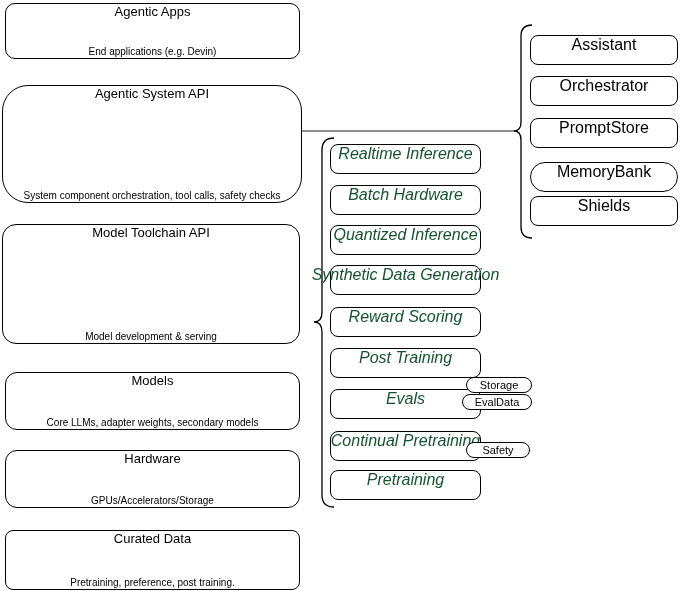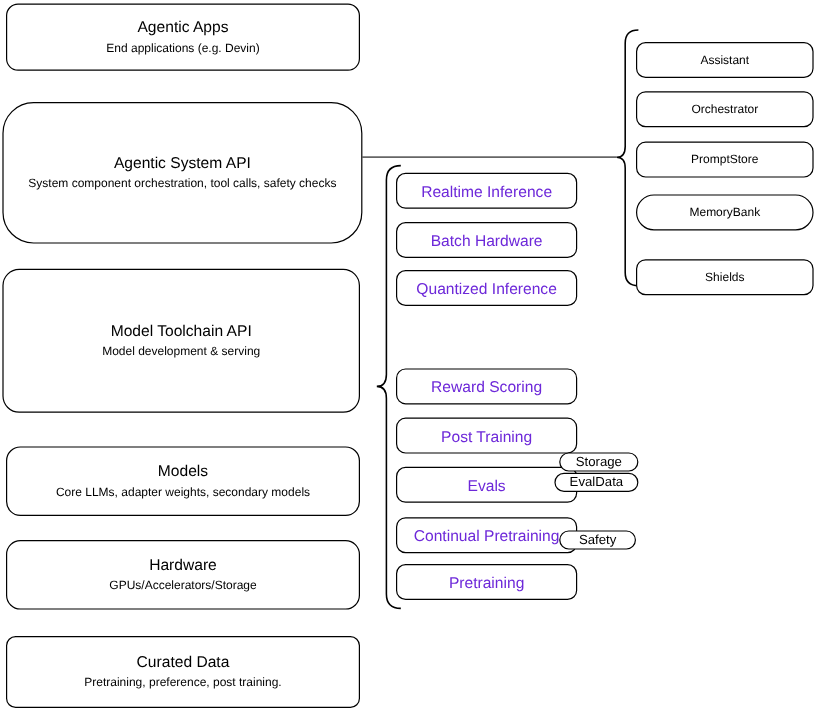--- a/index.html
+++ b/index.html
@@ -11,51 +11,51 @@
     overflow:hidden;
   }
   svg.wires{position:absolute;left:0;top:0;z-index:0;pointer-events:none;}
 
   .node{
     position:absolute;
     box-sizing:border-box;
     background:#ffffff;
     border:1px solid #000000;
     display:flex;flex-direction:column;
-    align-items:center;justify-content:center;
+    align-items:center;justify-content:space-between;
     text-align:center;
     z-index:1;
   }
   .node .title{font-size:13px;color:#000;line-height:1.25;}
   .node .subtitle{font-size:10px;color:#000;margin-top:4px;line-height:1.2;}
 
   
   #box-agentic-apps      {left:5px;  top:3px;   width:295px; height:56px;  border-radius:10px;}
   #box-agentic-system-api{left:2px;  top:85px;  width:300px; height:118px; border-radius:26px;}
   #box-model-toolchain   {left:2px;  top:224px; width:298px; height:120px; border-radius:14px;}
   #box-models            {left:5px;  top:372px; width:295px; height:58px;  border-radius:12px;}
   #box-hardware          {left:5px;  top:450px; width:295px; height:58px;  border-radius:12px;}
   #box-curated-data      {left:5px;  top:530px; width:295px; height:60px;  border-radius:8px;}
 
   
   .mid{
     left:330px;width:151px;height:30px;border-radius:8px;
   }
-  .mid .label{font-size:13px;color:#6d28d9;white-space:nowrap;}
+  .mid .label{font-size:16px;color:#14532d;white-space:nowrap;font-style:italic;}
   #mid-0{top:144px;} #mid-1{top:185px;} #mid-2{top:225px;}
   #mid-3{top:265px;} #mid-4{top:307px;} #mid-5{top:348px;}
   #mid-6{top:389px;} #mid-7{top:431px;} #mid-8{top:470px;}
 
   
   .right{
     left:530px;width:148px;height:30px;border-radius:8px;
   }
-  .right .label{font-size:10px;color:#000;white-space:nowrap;}
+  .right .label{font-size:16px;color:#000;white-space:nowrap;}
   #right-0{top:35px;} #right-1{top:76px;} #right-2{top:118px;}
-  #right-3{top:162px;border-radius:15px;} #right-4{top:216px;}
+  #right-3{top:162px;border-radius:15px;} #right-4{top:196px;}
 
   
   .tag{
     position:absolute;
     box-sizing:border-box;
     background:#ffffff;border:1px solid #000;
     border-radius:9px;
     display:flex;align-items:center;justify-content:center;
     font-size:11px;color:#000;white-space:nowrap;
     z-index:2;
@@ -110,20 +110,23 @@
 
   <div class="node mid" id="mid-0">
     <div class="label">Realtime Inference</div>
   </div>
   <div class="node mid" id="mid-1">
     <div class="label">Batch Hardware</div>
   </div>
   <div class="node mid" id="mid-2">
     <div class="label">Quantized Inference</div>
   </div>
+  <div class="node mid" id="mid-3">
+    <div class="label">Synthetic Data Generation</div>
+  </div>
   <div class="node mid" id="mid-4">
     <div class="label">Reward Scoring</div>
   </div>
   <div class="node mid" id="mid-5">
     <div class="label">Post Training</div>
   </div>
   <div class="node mid" id="mid-6">
     <div class="label">Evals</div>
   </div>
   <div class="node mid" id="mid-7">

